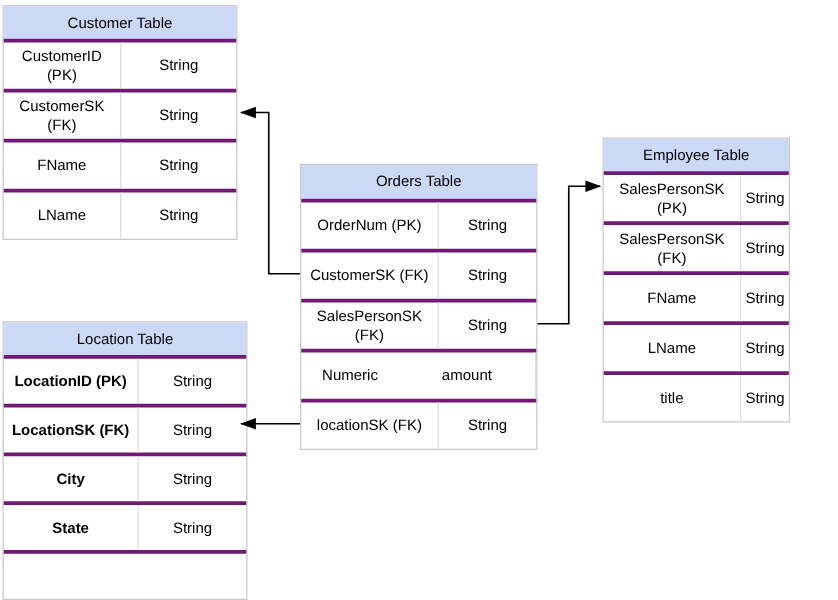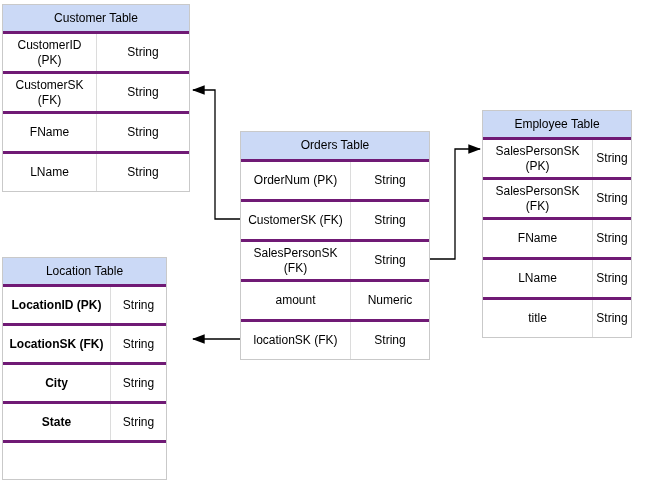--- a/index.html
+++ b/index.html
@@ -45,21 +45,21 @@
   .cell.type { flex: 1; }
 
   
   .t-customer { left: 2px;   top: 4px;   width: 188px; }
   .t-customer .cell.field { width: 94px; }
   .t-orders   { left: 240px; top: 131px; width: 190px; }
   .t-orders .er-header { height: 27px; }
   .t-orders .cell.field { width: 110px; }
   .t-employee { left: 482px; top: 62px;  width: 150px; margin-top: 48px; }
   .t-employee .cell.field { width: 110px; }
-  .t-location { left: 2px;   top: 257px; width: 165px; }
+  .t-location { left: 2px;   top: 257px; width: 196px; }
   .t-location .er-row { height: 39px; }
   .t-location .cell.field { width: 108px; font-weight: bold; }
 </style>
 </head>
 <body>
 
 <div class="canvas">
 
   <svg class="connectors" width="670" height="480" viewBox="0 0 670 480" xmlns="http://www.w3.org/2000/svg">
     <defs>
@@ -106,22 +106,22 @@
     <div class="er-row">
       <div class="cell field">CustomerSK (FK)</div>
       <div class="cell type">String</div>
     </div>
     <div class="er-row">
       <div class="cell field">SalesPersonSK
 (FK)</div>
       <div class="cell type">String</div>
     </div>
     <div class="er-row">
+      <div class="cell type">Numeric</div>
       <div class="cell field">amount</div>
-      <div class="cell type">Numeric</div>
     </div>
     <div class="er-row">
       <div class="cell field">locationSK (FK)</div>
       <div class="cell type">String</div>
     </div>
   </div>
 
   <div class="er-table t-employee">
     <div class="er-header">
       <span>Employee Table</span>

